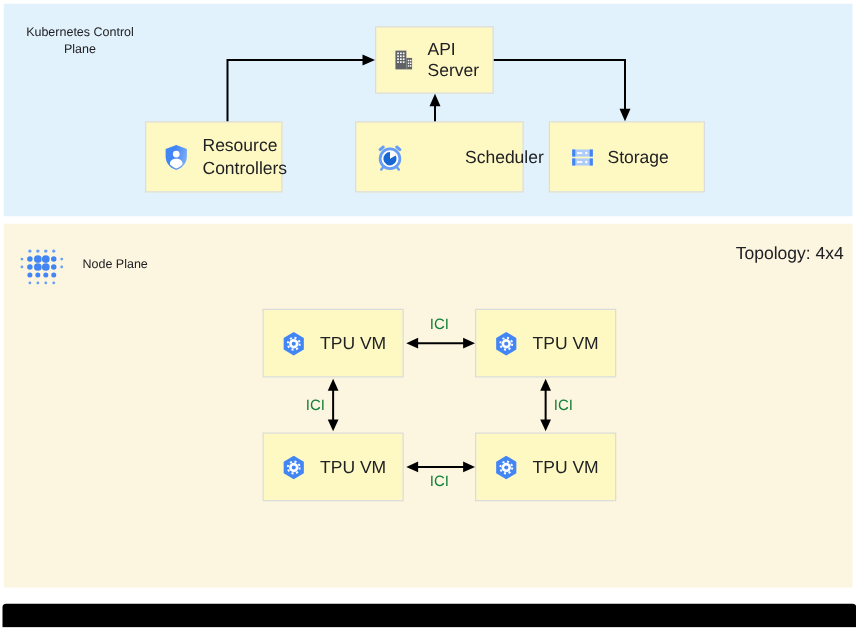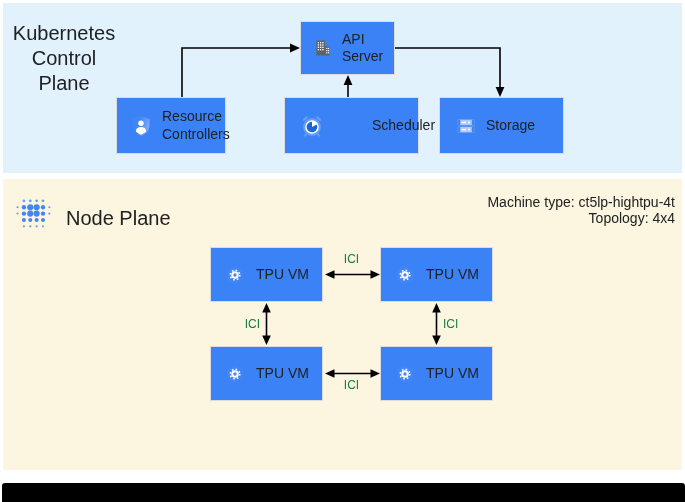--- a/index.html
+++ b/index.html
@@ -5,26 +5,26 @@
   html,body{margin:0;padding:0;background:#fff;}
   .canvas{
     position:relative;width:685px;height:502px;background:#fff;
     font-family:"Liberation Sans",sans-serif;color:#202124;overflow:hidden;
   }
   .panel{position:absolute;}
   .panel.blue{left:3px;top:3px;width:679px;height:170px;background:#E1F2FC;}
   .panel.yellow{left:3px;top:179px;width:679px;height:291px;background:#FCF5DF;}
   .bottom-bar{position:absolute;left:2px;top:483px;width:683px;height:19px;background:#000;border-radius:3px 3px 0 0;}
   .node{
-    position:absolute;background:#3b82f6;border:1px solid #DADCE0;
+    position:absolute;background:#fef9c3;border:1px solid #DADCE0;
     display:flex;align-items:center;box-sizing:border-box;gap:9px;
     font-size:14px;line-height:1.25;
   }
   .node .lbl{white-space:pre-line;}
-  .section-label{position:absolute;font-size:20px;line-height:1.25;}
+  .section-label{position:absolute;font-size:10px;line-height:1.25;}
   .center{text-align:center;}
   .right{text-align:right;}
   .machine-info{position:absolute;right:10px;top:194px;font-size:14px;line-height:1.15;text-align:right;}
   .ici{position:absolute;font-size:12px;color:#15803d;}
   svg.overlay{position:absolute;left:0;top:0;pointer-events:none;}
   .icon{flex:0 0 auto;display:block;}
 </style>
 </head>
 <body>
 
@@ -131,21 +131,20 @@
       <circle cx="12" cy="32" r="1.2" fill="#669DF6"></circle>
         <circle cx="19" cy="32" r="1.2" fill="#669DF6"></circle>
         <circle cx="26" cy="32" r="1.2" fill="#669DF6"></circle>
         <circle cx="33" cy="32" r="1.2" fill="#669DF6"></circle>
     </g>
   </svg>
 
   <div class="section-label" style="left:66px;top:206px;">Node Plane</div>
 
   <div class="machine-info">
-    <div>Machine type: ct5lp-hightpu-4t</div>
     <div>Topology: 4x4</div>
   </div>
 
   <div class="node" style="left:210px;top:247px;width:113px;height:55px;justify-content:center;gap:10px;">
     <svg class="icon" width="22" height="22" viewBox="0 0 24 24">
       <polygon points="12,1.8 20.8,6.9 20.8,17.1 12,22.2 3.2,17.1 3.2,6.9" fill="#4285F4"></polygon>
       <circle cx="12" cy="12" r="5.2" fill="none" stroke="#fff" stroke-width="1.7" stroke-dasharray="1.8 2.29"></circle>
       <circle cx="12" cy="12" r="4.1" fill="#fff"></circle>
       <circle cx="12" cy="12" r="1.8" fill="#4285F4"></circle>
     </svg>

